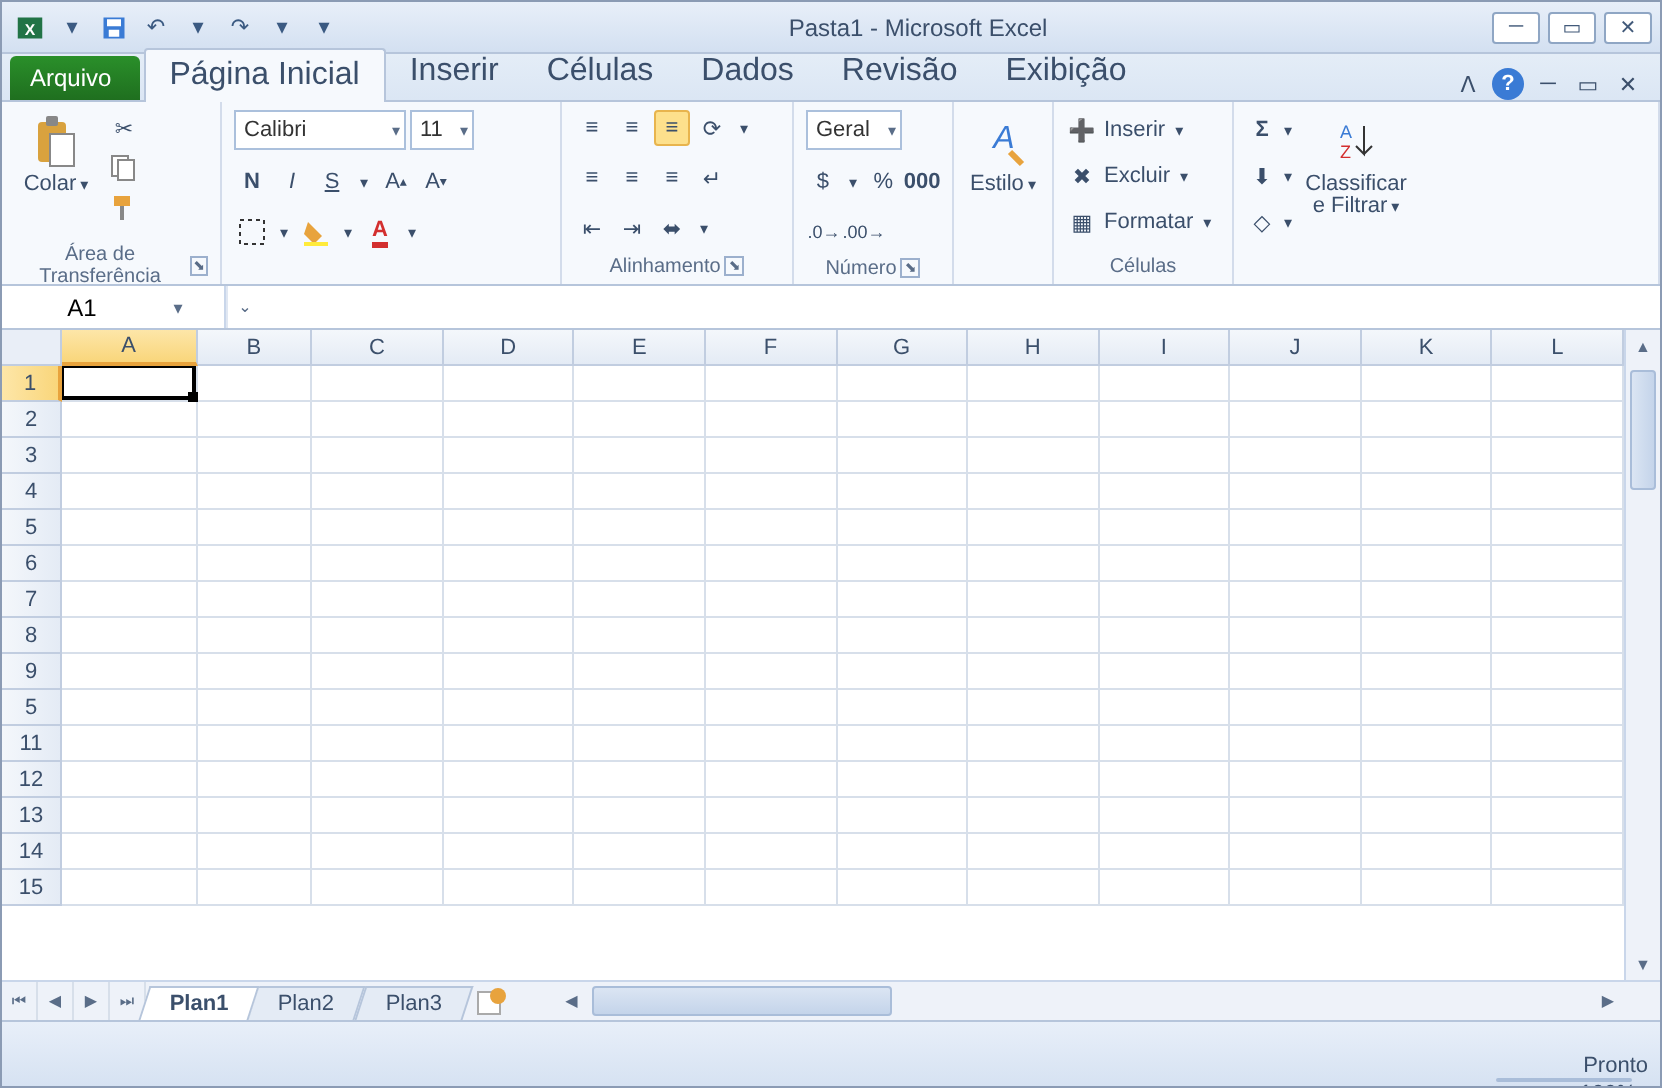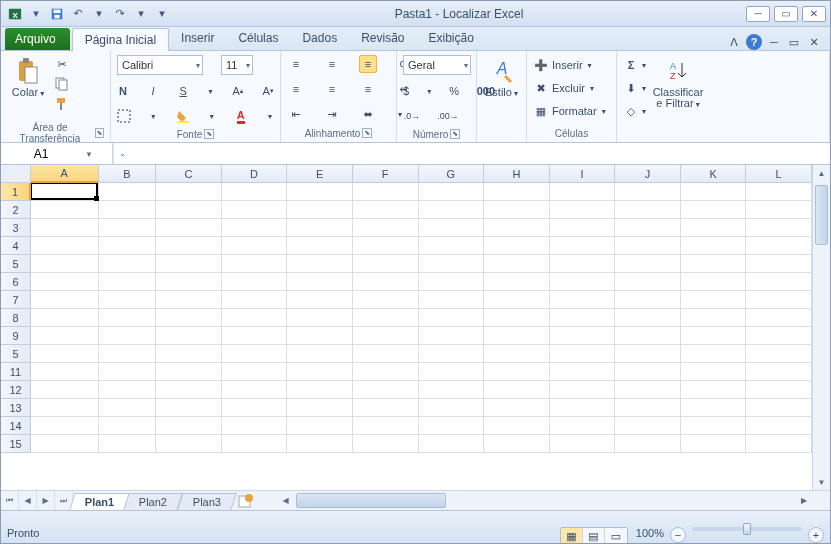--- a/index.html
+++ b/index.html
@@ -10,21 +10,21 @@
 .qat { display: flex; align-items: center; gap: 1px; }
 .qat-item { width: 20px; height: 20px; display: flex; align-items: center; justify-content: center; font-size: 11px; color: #3b5a82; cursor: pointer; }
 .qat-item svg { width: 14px; height: 14px; }
 .title-text { flex: 1; text-align: center; font-size: 12px; color: #3b4f6b; }
 .win-controls { display: flex; gap: 4px; }
 .win-btn { width: 24px; height: 16px; border: 1px solid #8fa6c4; background: #fff; border-radius: 2px; display: flex; align-items: center; justify-content: center; font-size: 10px; color: #425a7a; cursor: pointer; }
 
 
 .tabs-row { height: 24px; background: linear-gradient(#e4edf7,#dbe6f4); display: flex; align-items: flex-end; padding: 0 4px; border-bottom: 1px solid #b6c5db; position: relative; }
 .file-tab { background: linear-gradient(#2a8f2a,#1f6f1f); color: #fff; padding: 4px 14px 4px 10px; font-size: 12px; border-radius: 3px 3px 0 0; margin-right: 2px; cursor: pointer; }
-.tab { padding: 4px 12px; font-size: 12px; color: #3b4f6b; cursor: pointer; }
+.tab { padding: 4px 12px; font-size: 16px; color: #3b4f6b; cursor: pointer; }
 .tab.active { background: #f6f9fd; border: 1px solid #b6c5db; border-bottom: none; border-radius: 2px 2px 0 0; position: relative; top: 1px; }
 .tabs-right { margin-left: auto; display: flex; align-items: center; gap: 4px; padding-right: 4px; }
 .help-circle { width: 16px; height: 16px; background: #3a7bd5; border-radius: 50%; color: #fff; font-size: 11px; font-weight: bold; display: flex; align-items: center; justify-content: center; cursor: pointer; }
 .small-icon { width: 16px; height: 16px; display: flex; align-items: center; justify-content: center; font-size: 11px; color: #3b4f6b; cursor: pointer; }
 
 
 .ribbon { height: 92px; background: #f6f9fd; border-bottom: 1px solid #b6c5db; display: flex; }
 .group { border-right: 1px solid #d3dceb; padding: 4px 6px 2px; display: flex; flex-direction: column; }
 .group-body { flex: 1; display: flex; align-items: flex-start; gap: 4px; }
 .group-label { font-size: 10px; color: #5a6d88; text-align: center; display: flex; justify-content: center; align-items: center; gap: 2px; height: 14px; }
@@ -32,21 +32,21 @@
 
 .big-btn { display: flex; flex-direction: column; align-items: center; width: 42px; padding: 2px; cursor: pointer; font-size: 11px; color: #3b4f6b; }
 .big-btn .ico { width: 30px; height: 28px; display: flex; align-items: center; justify-content: center; }
 .big-btn .lbl { text-align: center; line-height: 11px; margin-top: 2px; }
 .arrow-down::after { content: "▾"; font-size: 8px; margin-left: 2px; color: #3b4f6b; }
 
 .mini-col { display: flex; flex-direction: column; gap: 2px; }
 .mini-btn { width: 18px; height: 18px; display: flex; align-items: center; justify-content: center; cursor: pointer; font-size: 11px; color: #3b4f6b; border-radius: 2px; }
 .mini-btn.active { background: #fde08c; border: 1px solid #e8b44d; }
 
-.font-row { display: flex; gap: 18px; align-items: flex-start; margin-bottom: 3px; }
+.font-row { display: flex; gap: 2px; align-items: flex-start; margin-bottom: 3px; }
 .combo { border: 1px solid #abc0dc; background: #fff; height: 20px; font-size: 11px; display: flex; align-items: center; padding: 0 14px 0 4px; position: relative; color: #333; cursor: pointer; }
 .combo::after { content: "▾"; position: absolute; right: 2px; font-size: 8px; color: #5a6d88; }
 .font-name { width: 86px; }
 .font-size { width: 32px; }
 
 .cells-item { display: flex; align-items: center; gap: 3px; font-size: 11px; color: #3b4f6b; cursor: pointer; height: 20px; }
 .cells-item .ico { width: 16px; height: 16px; display: flex; align-items: center; justify-content: center; }
 
 
 .formula-bar { height: 22px; display: flex; align-items: stretch; border-bottom: 1px solid #b6c5db; background: #fff; }
@@ -84,21 +84,21 @@
 .sheet-tabs { display: flex; align-items: flex-end; }
 .sheet-tab { padding: 2px 12px; font-size: 11px; background: #e4ebf5; border: 1px solid #b6c5db; border-bottom: none; margin-left: -1px; cursor: pointer; color: #3b4f6b; transform: skewX(-18deg); }
 .sheet-tab span { display: inline-block; transform: skewX(18deg); }
 .sheet-tab.active { background: #fff; font-weight: bold; z-index: 1; }
 .sheet-new { width: 24px; display: flex; align-items: center; justify-content: center; cursor: pointer; }
 .hscroll { flex: 1; position: relative; margin-left: 20px; background: #eef2f9; }
 .hscroll .thumb { position: absolute; top: 2px; bottom: 2px; left: 18px; width: 150px; background: linear-gradient(#dbe5f3,#c4d4ea); border: 1px solid #a9bdd9; border-radius: 2px; }
 .hscroll .arr { position: absolute; top: 0; bottom: 0; width: 16px; display: flex; align-items: center; justify-content: center; font-size: 8px; color: #5a6d88; cursor: pointer; }
 
 
-.status-bar { height: 22px; background: linear-gradient(#e8eff9,#d6e2f2); border-top: 1px solid #b6c5db; display: flex; align-items: flex-start; font-size: 11px; color: #3b4f6b; padding: 16px 6px; }
+.status-bar { height: 22px; background: linear-gradient(#e8eff9,#d6e2f2); border-top: 1px solid #b6c5db; display: flex; align-items: flex-end; font-size: 11px; color: #3b4f6b; padding: 16px 6px; flex-direction: column; }
 .status-left { flex: 1; }
 .view-btns { display: flex; border: 1px solid #a9bdd9; border-radius: 2px; overflow: hidden; margin-right: 8px; }
 .view-btn { width: 22px; height: 16px; display: flex; align-items: center; justify-content: center; border-right: 1px solid #c9d6ea; cursor: pointer; background: #f4f7fb; }
 .view-btn.active { background: #fde6a8; }
 .zoom-pct { margin-right: 6px; cursor: pointer; }
 .zoom-slider { width: 110px; height: 4px; background: #c9d6ea; position: relative; border-radius: 2px; margin: 0 6px; }
 .zoom-slider .tick { position: absolute; left: 50%; top: -3px; width: 1px; height: 10px; background: #8fa6c4; }
 .zoom-slider .knob { position: absolute; left: 50%; top: -4px; width: 8px; height: 12px; background: linear-gradient(#f4f7fb,#c4d4ea); border: 1px solid #8fa6c4; border-radius: 2px; transform: translateX(-50%); cursor: pointer; }
 .zoom-end { width: 16px; height: 16px; border: 1px solid #a9bdd9; border-radius: 8px; display: flex; align-items: center; justify-content: center; font-size: 11px; cursor: pointer; background: #f4f7fb; }
 </style>
@@ -120,21 +120,21 @@
           <rect x="4" y="3" width="8" height="4" fill="#fff"></rect>
           <rect x="5" y="9" width="6" height="4" fill="#fff"></rect>
         </svg>
       </div>
     <div class="qat-item">↶</div>
     <div class="qat-item">▾</div>
     <div class="qat-item">↷</div>
     <div class="qat-item">▾</div>
     <div class="qat-item">▾</div>
   </div>
-  <div class="title-text">Pasta1 - Localizar Excel</div>
+  <div class="title-text">Pasta1 - Microsoft Excel</div>
   <div class="win-controls">
     <div class="win-btn">─</div>
     <div class="win-btn">▭</div>
     <div class="win-btn">✕</div>
   </div>
 </div>
 
 <div class="tabs-row">
   <div class="file-tab">Arquivo</div>
   <div id="tabs-container" style="display: flex;">
@@ -217,24 +217,20 @@
               <rect x="1" y="12" width="12" height="2" fill="#ffeb3b"></rect>
             </svg>
           </div>
         <div class="mini-btn" style="width:10px;font-size:8px">▾</div>
         <div class="mini-btn">
             <span style="color:#d32f2f;border-bottom:3px solid #d32f2f;font-weight:bold">A</span>
           </div>
         <div class="mini-btn" style="width:10px;font-size:8px">▾</div>
       </div>
     </div>
-    <div class="group-label">
-        <span>Fonte</span>
-        <span class="launcher">⬊</span>
-      </div>
   </div>
 
   <div class="group" style="width:116px">
     <div class="group-body" style="flex-direction:column">
       <div class="font-row">
         <div class="mini-btn">≡</div>
         <div class="mini-btn">≡</div>
         <div class="mini-btn active">≡</div>
         <div class="mini-btn">⟳</div>
         <div class="mini-btn" style="width:10px;font-size:8px">▾</div>
@@ -253,21 +249,21 @@
       </div>
     </div>
     <div class="group-label">
         <span>Alinhamento</span>
         <span class="launcher">⬊</span>
       </div>
   </div>
 
   <div class="group" style="width:80px">
     <div class="group-body" style="flex-direction:column;align-items:stretch">
-      <div class="combo" style="width:68px">Geral</div>
+      <div class="combo" style="width:48px">Geral</div>
       <div class="font-row" style="margin-top:3px">
         <div class="mini-btn">$</div>
         <div class="mini-btn" style="width:10px;font-size:8px">▾</div>
         <div class="mini-btn">%</div>
         <div class="mini-btn" style="font-weight:bold">000</div>
       </div>
       <div class="font-row">
         <div class="mini-btn" style="font-size:9px">.0→</div>
         <div class="mini-btn" style="font-size:9px">.00→</div>
       </div>

